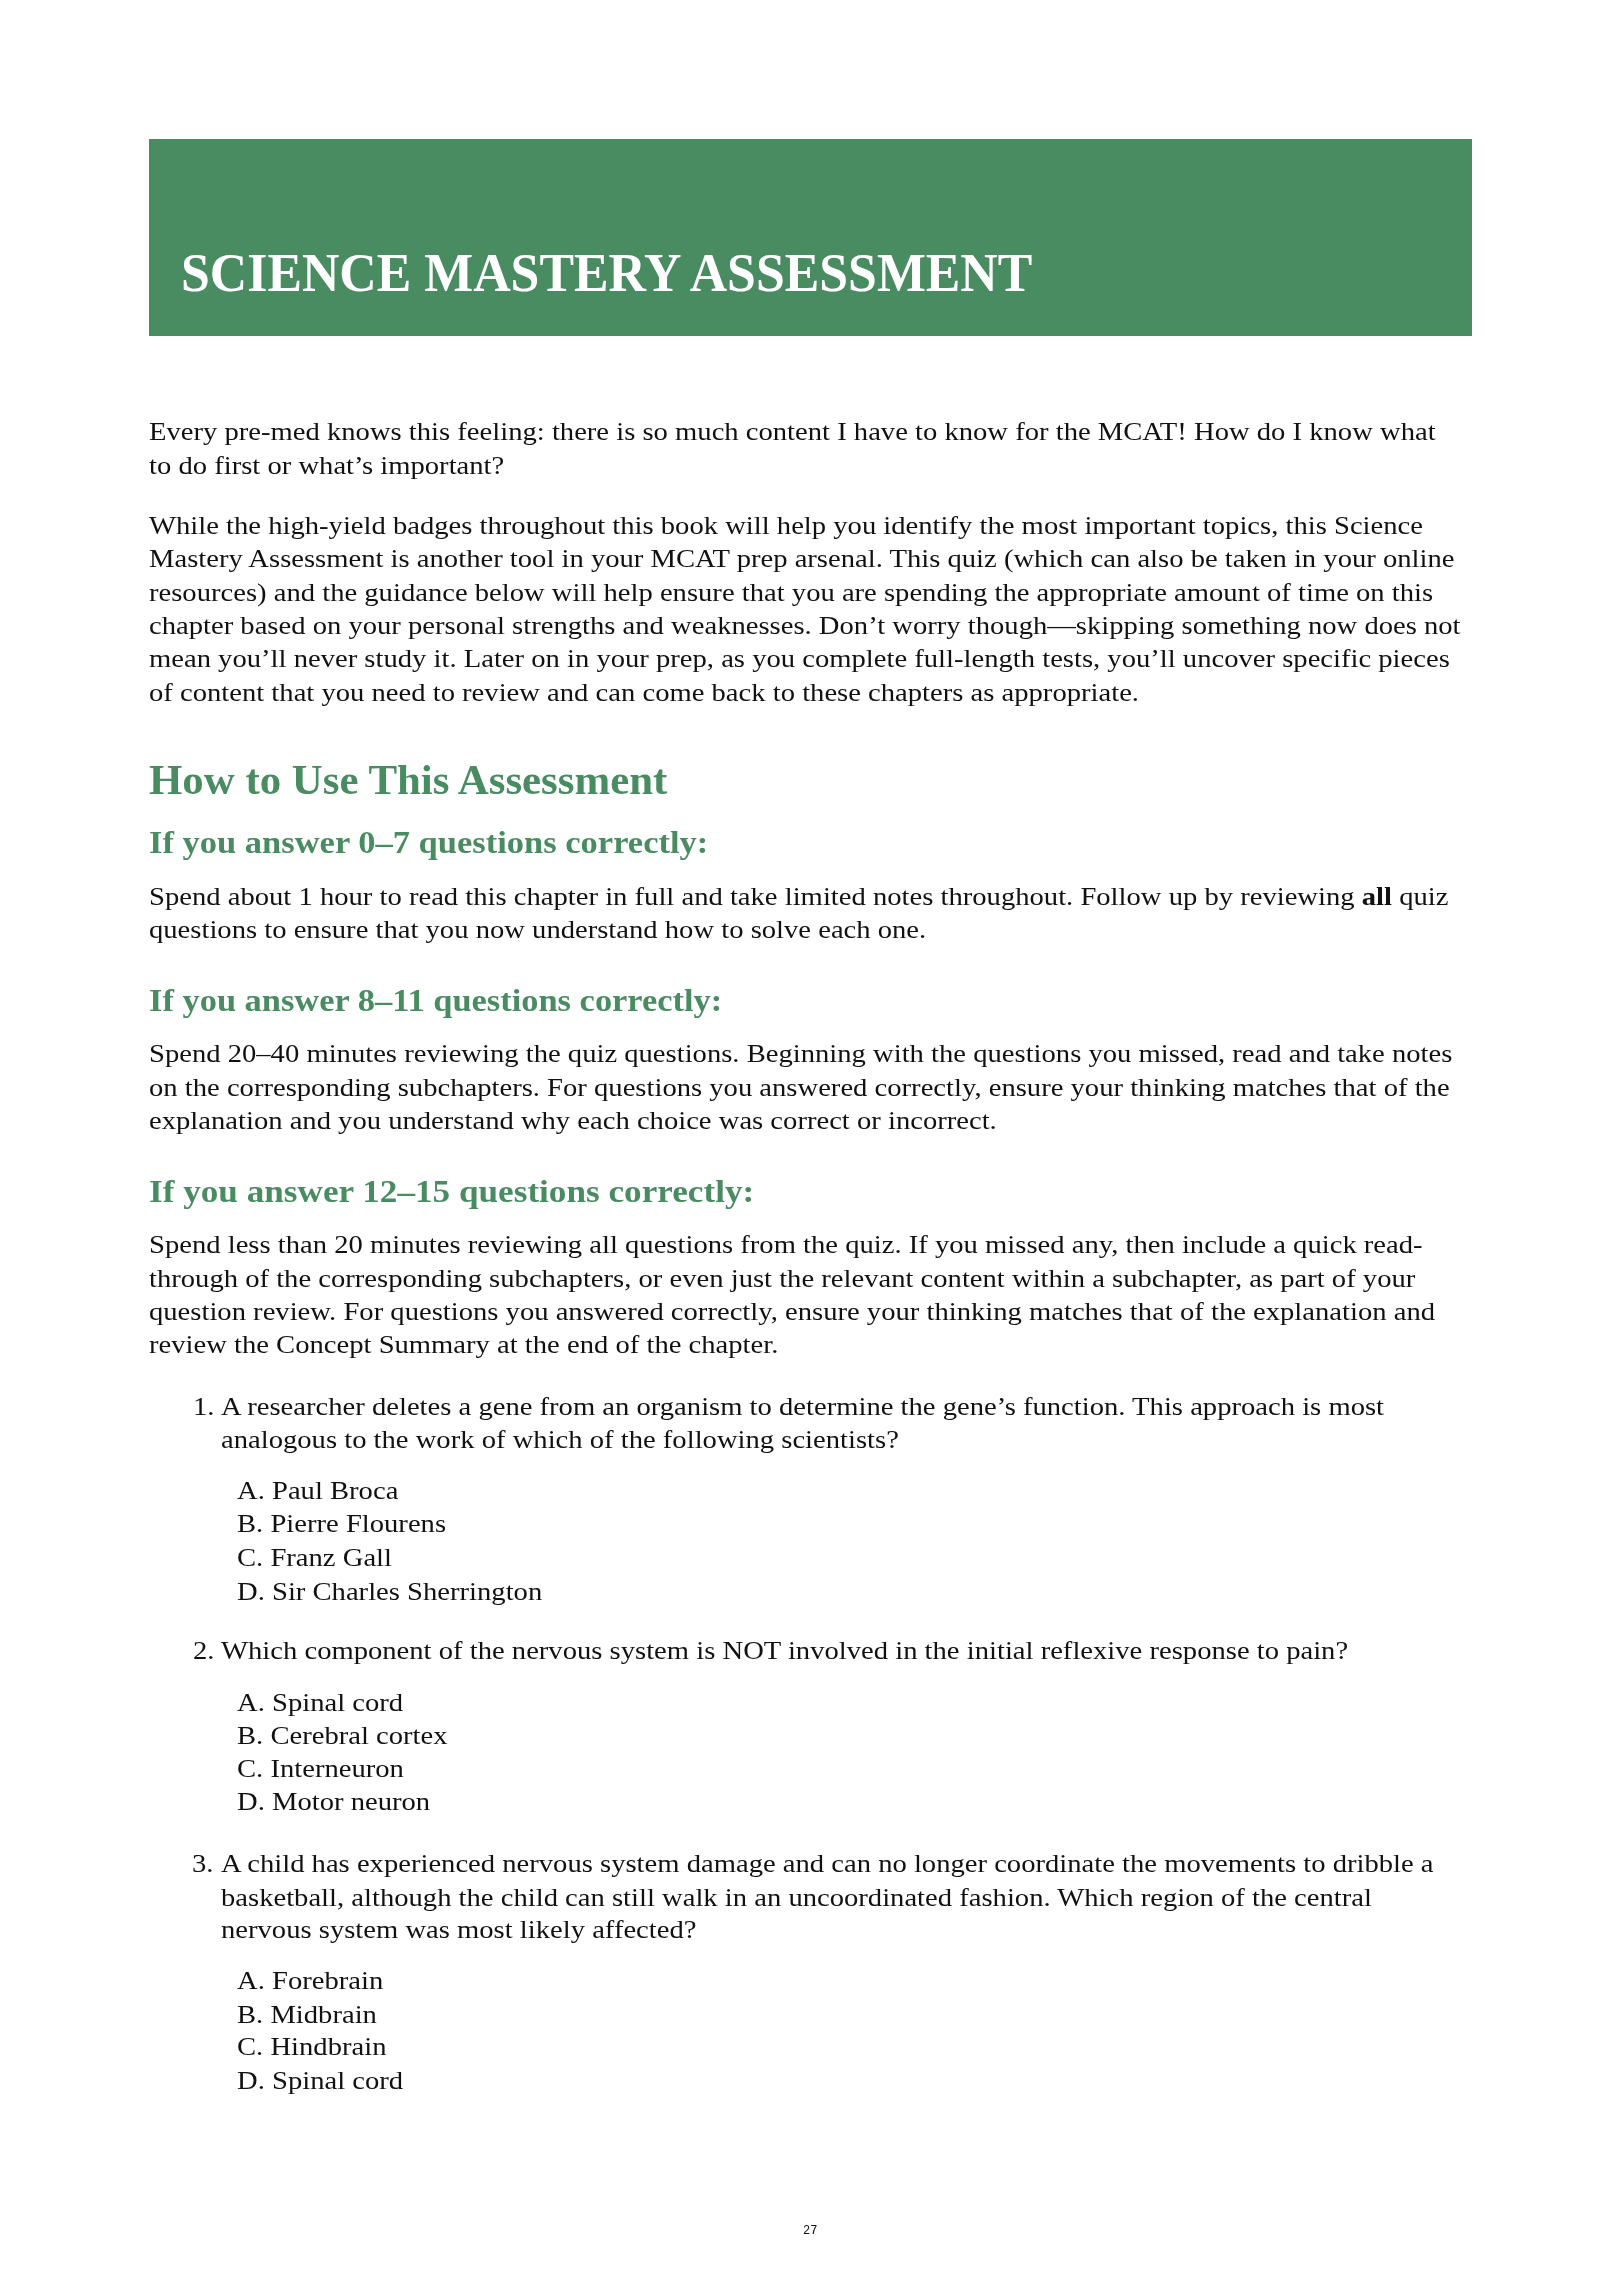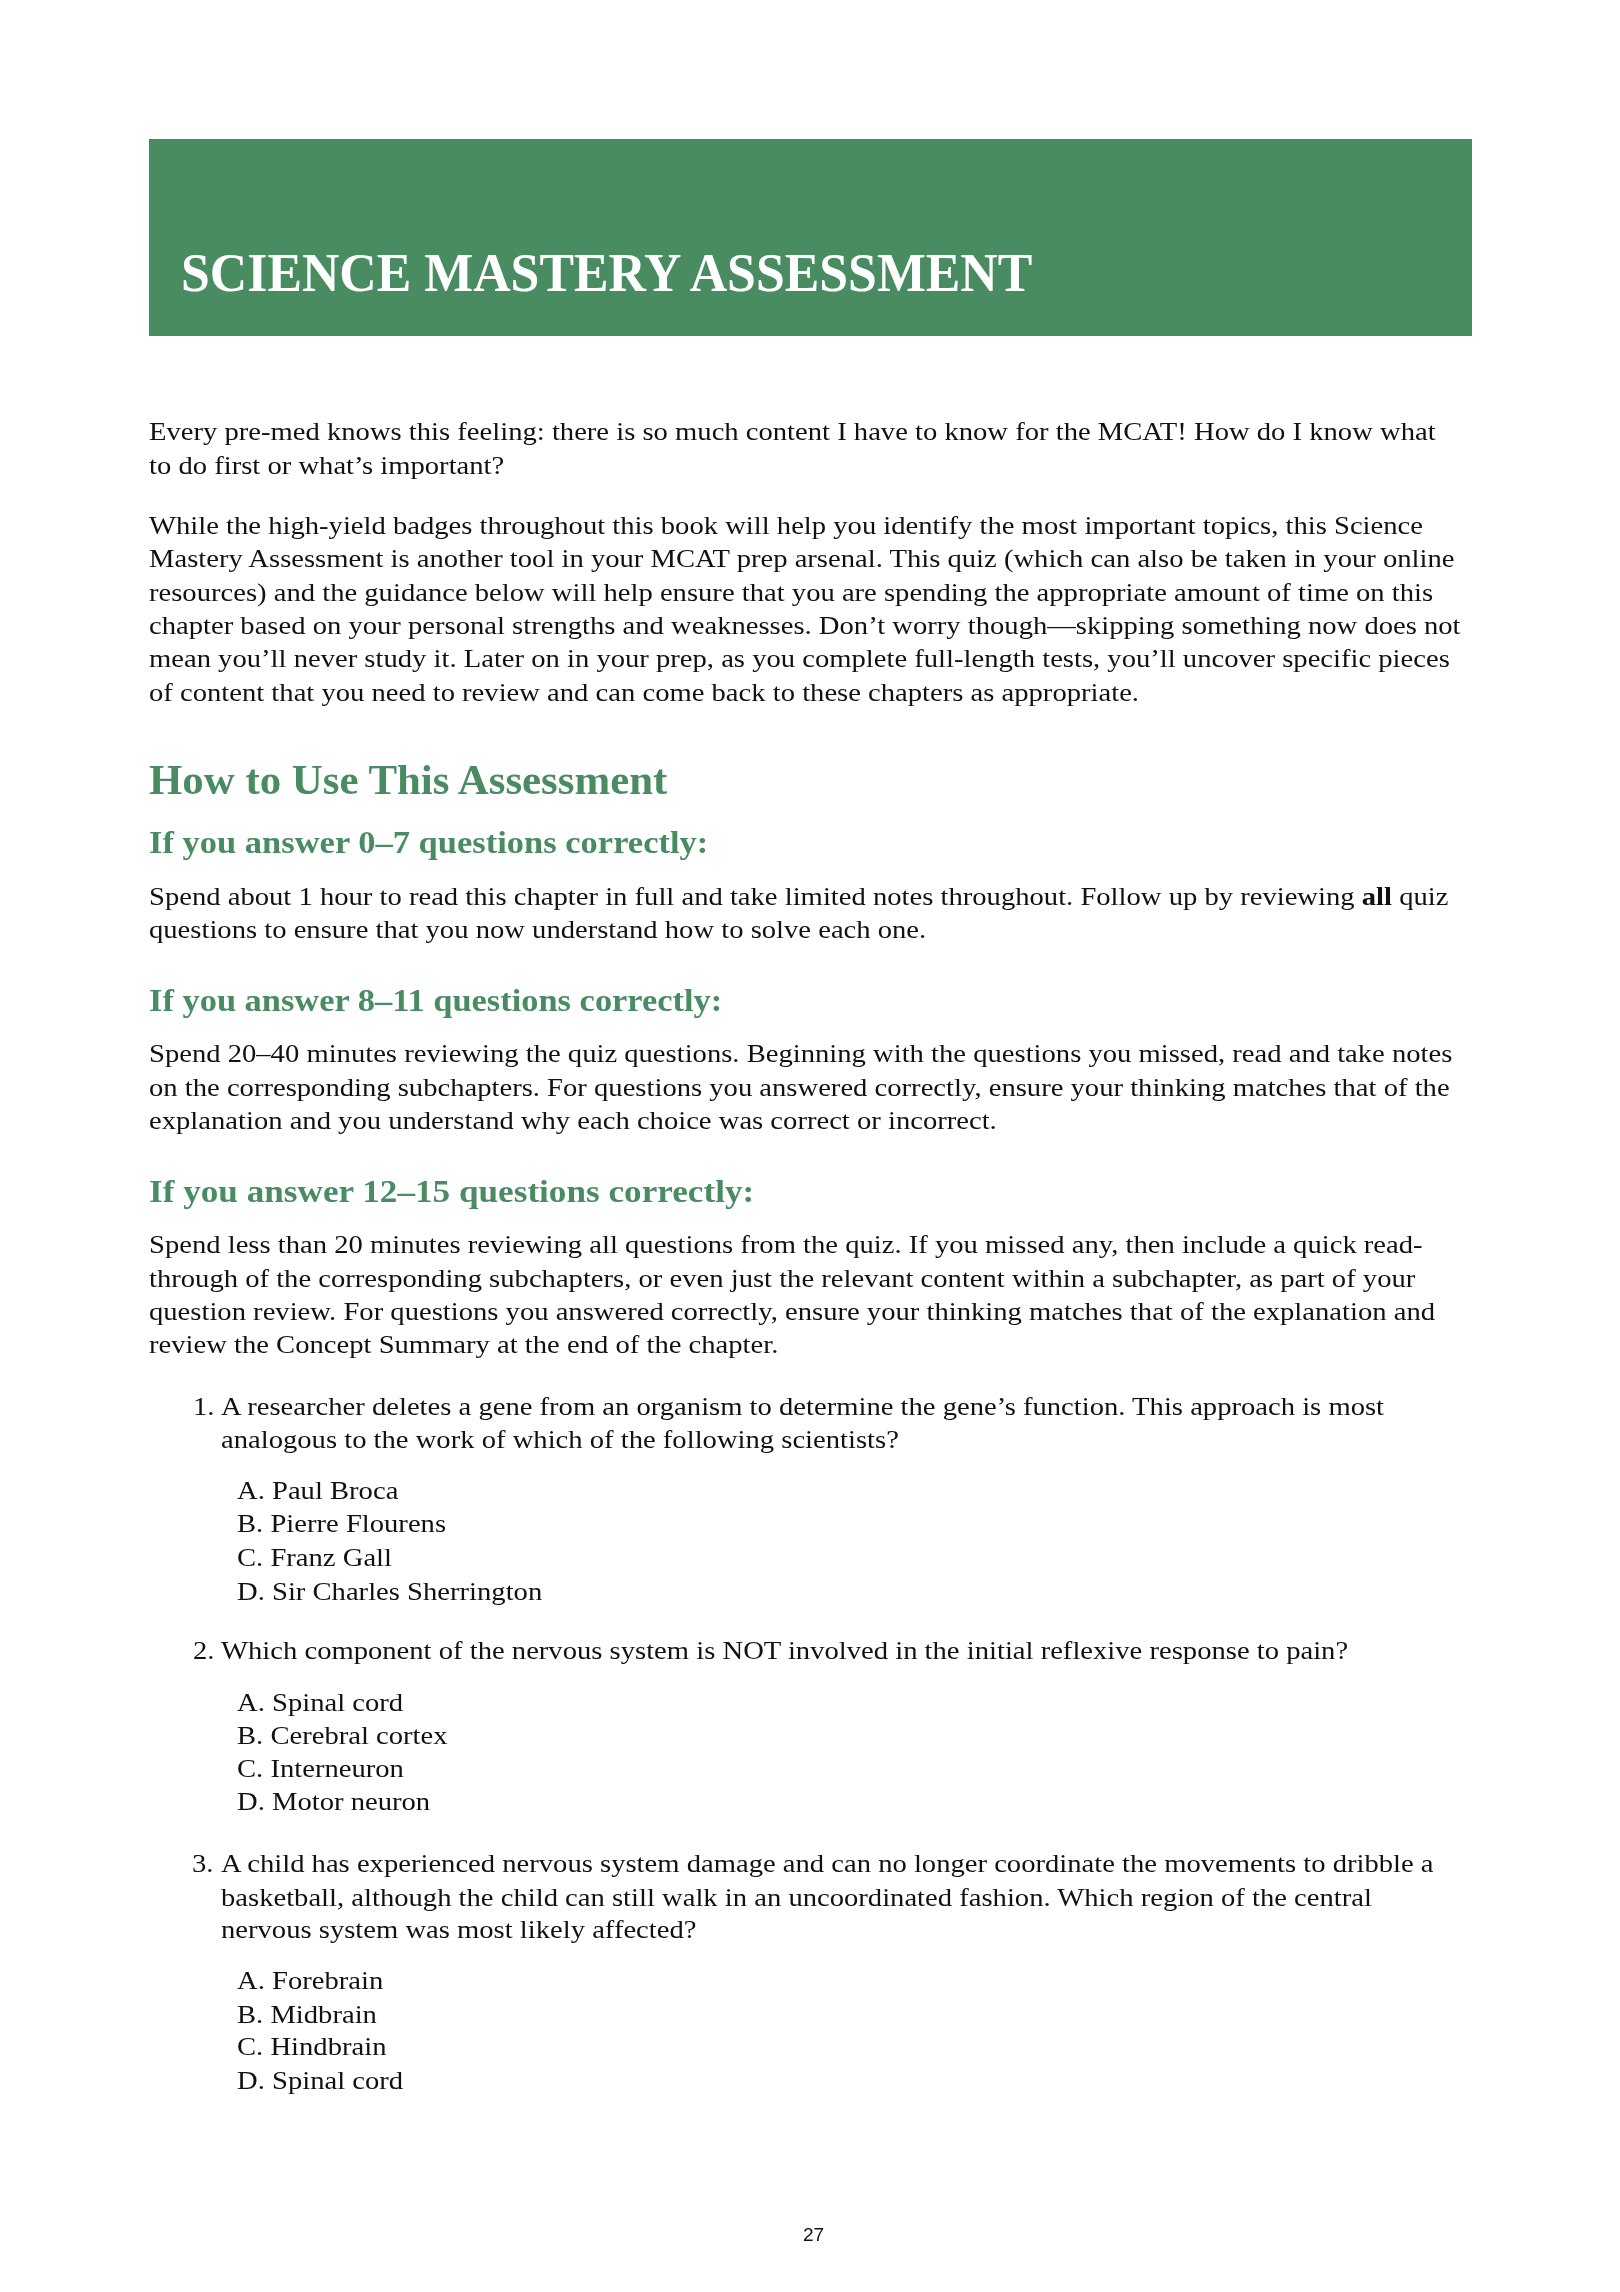--- a/index.html
+++ b/index.html
@@ -5,21 +5,21 @@
   html, body { margin: 0; padding: 0; background: #ffffff; }
   body { width: 1620px; height: 2293px; position: relative; overflow: hidden;
          font-family: "Liberation Serif", "DejaVu Serif", serif; color: #111111; }
   .banner { position: absolute; left: 149px; top: 139px; width: 1323px; height: 197px;
             background: #4a8c62; }
   .abs { position: absolute; white-space: nowrap; transform-origin: 0 0; line-height: 1; }
   .title { color: #ffffff; font-weight: bold; font-size: 54px; }
   .h2 { color: #4a8c62; font-weight: bold; font-size: 43px; }
   .h3 { color: #4a8c62; font-weight: bold; font-size: 31.5px; }
   .body-line { font-size: 25px; color: #111111; }
-  .page-num { font-family: Liberation Sans, sans-serif; font-size: 19px; color: #111; }
+  .page-num { font-family: Liberation Mono, monospace; font-size: 12px; color: #111; }
   b { font-weight: bold; }
 </style>
 </head>
 <body>
 
 <div class="banner"></div>
 <div class="abs title fit" style="left: 181px; top: 246px; transform: scaleX(0.9594);">SCIENCE MASTERY ASSESSMENT</div>
 
 <div class="abs body-line" id="ref-body" style="left: 149px; top: 419px; transform: scaleX(1.1446);">Every pre-med knows this feeling: there is so much content I have to know for the MCAT! How do I know what</div>
 <div class="abs body-line" style="left: 149px; top: 453px; transform: scaleX(1.1446);">to do first or what’s important?</div>

